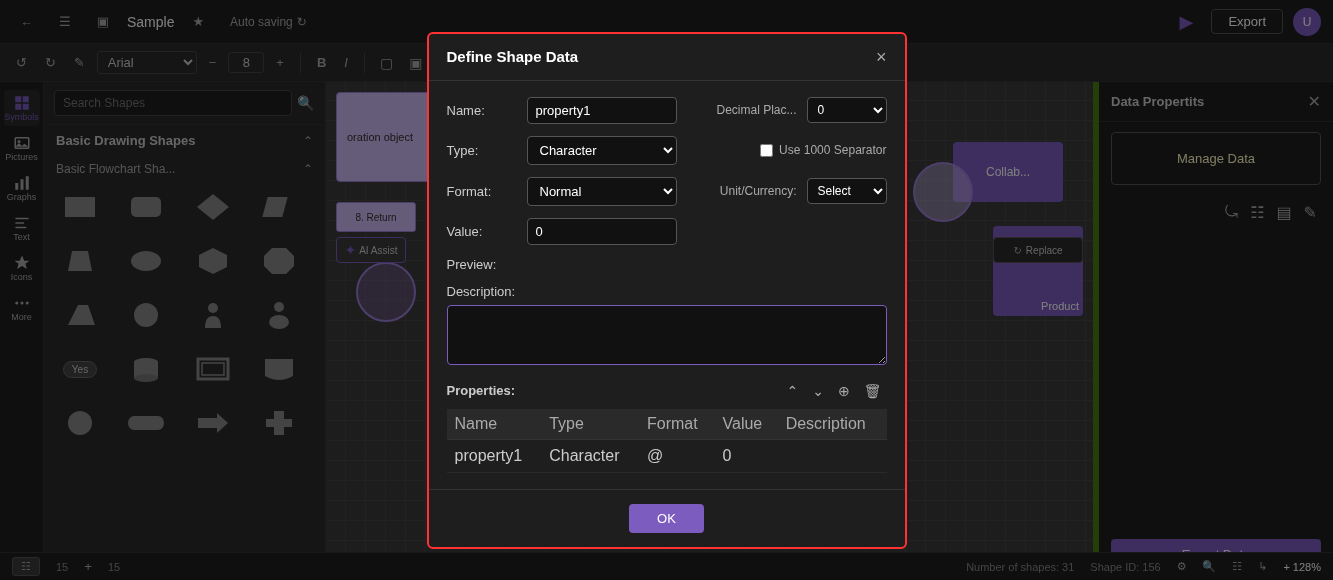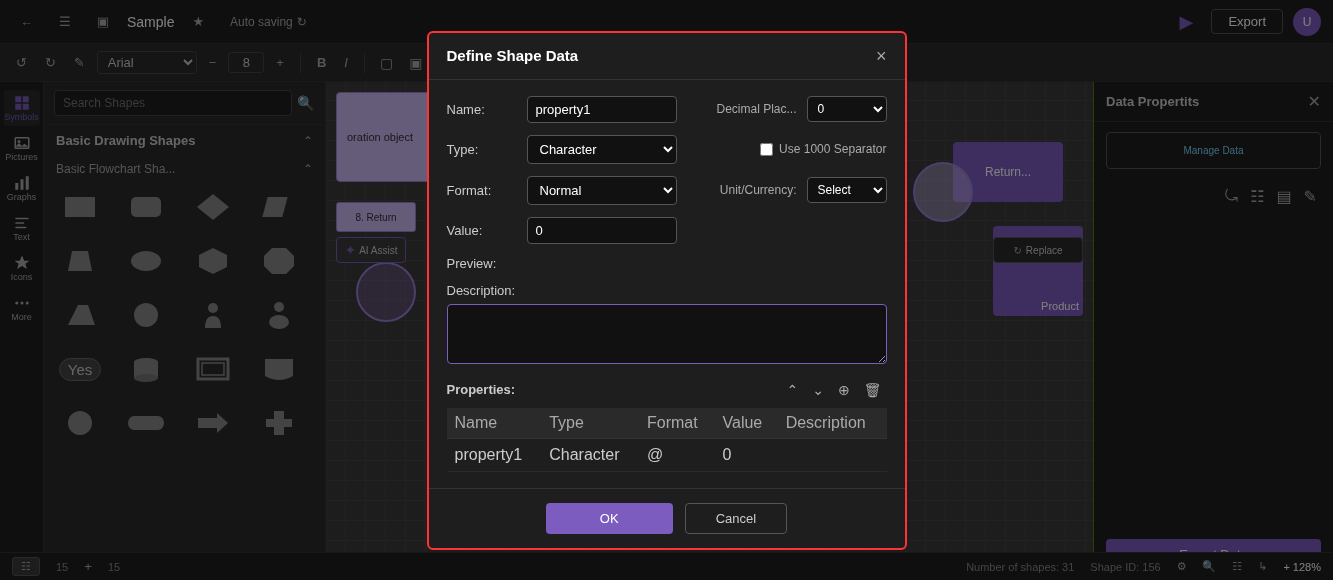--- a/index.html
+++ b/index.html
@@ -48,25 +48,25 @@
     .shape-svg { width: 36px; height: 30px; }
     .subsection-header { display: flex; justify-content: space-between; align-items: center; padding: 6px 12px 4px; }
     .subsection-title { font-size: 12px; color: #aaa; }
     .more-shapes-btn { background: #7c5cbf; border: none; color: #fff; font-size: 13px; padding: 8px 0; border-radius: 4px; cursor: pointer; width: calc(100% - 20px); margin: 8px 10px; }
 
     
     .canvas-area { flex: 1; background: #3a3a3a; position: relative; overflow: hidden; }
     .canvas-content { width: 100%; height: 100%; background: repeating-linear-gradient(0deg, transparent, transparent 19px, #444 19px, #444 20px), repeating-linear-gradient(90deg, transparent, transparent 19px, #444 19px, #444 20px); }
 
     
-    .right-panel { width: 240px; background: #1e1e1e; border-left: 1px solid #4d7c0f; display: flex; flex-direction: column; }
+    .right-panel { width: 240px; background: #1e1e1e; border-left: 6px solid #4d7c0f; display: flex; flex-direction: column; }
     .right-panel-header { display: flex; justify-content: space-between; align-items: center; padding: 10px 12px; border-bottom: 1px solid #333; }
     .right-panel-title { font-size: 13px; font-weight: 600; color: #ccc; }
     .right-panel-close { background: none; border: none; color: #aaa; cursor: pointer; font-size: 16px; }
-    .manage-data-btn { background: none; border: 1px solid #555; color: #7dd3fc; font-size: 10px; padding: 12px 12px; border-radius: 4px; cursor: pointer; margin: 10px 12px; }
+    .manage-data-btn { background: none; border: 1px solid #555; color: #fef9c3; font-size: 13px; padding: 18px 12px; border-radius: 4px; cursor: pointer; margin: 10px 12px; }
     .right-icon-row { display: flex; justify-content: flex-end; gap: 4px; padding: 4px 12px; }
     .right-icon { color: #aaa; font-size: 16px; cursor: pointer; padding: 4px; }
     .right-panel-bottom { margin-top: auto; }
     .export-data-btn { background: #7c5cbf; border: none; color: #fff; font-size: 13px; padding: 8px 0; border-radius: 4px; cursor: pointer; width: calc(100% - 24px); margin: 10px 12px; }
 
     
     .status-bar { position: absolute; bottom: 0; left: 0; right: 0; height: 28px; background: #1e1e1e; border-top: 1px solid #333; display: flex; align-items: center; padding: 0 12px; gap: 16px; font-size: 11px; color: #888; }
     .status-bar .spacer { flex: 1; }
 
     
@@ -92,23 +92,23 @@
     .checkbox-label { font-size: 12px; color: #aaa; }
     .modal-textarea { width: 100%; background: #111; border: 1px solid #7c5cbf; color: #ccc; font-size: 13px; padding: 8px; border-radius: 4px; min-height: 60px; outline: none; resize: vertical; }
     .properties-header { display: flex; justify-content: space-between; align-items: center; margin-bottom: 8px; }
     .properties-title { font-size: 13px; font-weight: 600; color: #ccc; }
     .properties-actions { display: flex; gap: 4px; }
     .prop-action-btn { background: none; border: none; color: #aaa; cursor: pointer; font-size: 14px; padding: 2px 5px; }
     .properties-table { width: 100%; border-collapse: collapse; font-size: 16px; }
     .properties-table th { background: #2a2a2a; color: #aaa; padding: 6px 8px; text-align: left; font-weight: 500; border-bottom: 1px solid #333; }
     .properties-table td { padding: 7px 8px; color: #ccc; border-bottom: 1px solid #2a2a2a; }
     .modal-footer { display: flex; justify-content: center; gap: 12px; padding: 14px 18px; border-top: 1px solid #333; }
-    .ok-btn { background: #7c5cbf; border: none; color: #fff; font-size: 13px; padding: 7px 54px; border-radius: 4px; cursor: pointer; }
+    .ok-btn { background: #7c5cbf; border: none; color: #fff; font-size: 13px; padding: 7px 28px; border-radius: 4px; cursor: pointer; }
     .cancel-btn { background: none; border: 1px solid #555; color: #ccc; font-size: 13px; padding: 7px 30px; border-radius: 4px; cursor: pointer; }
-    .yes-badge { background: #444; border: 1px solid #666; border-radius: 12px; padding: 2px 8px; font-size: 15px; color: #ccc; }
+    .yes-badge { background: #444; border: 1px solid #666; border-radius: 12px; padding: 2px 8px; font-size: 10px; color: #ccc; }
   </style>
 </head>
 <body>
 
 <div class="top-toolbar">
   <button class="toolbar-btn">←</button>
   <button class="toolbar-btn">☰</button>
   <button class="toolbar-btn">▣</button>
   <span class="toolbar-title">Sample</span>
   <button class="toolbar-btn">★</button>
@@ -337,21 +337,21 @@
   <div class="canvas-area">
     <div class="canvas-content"></div>
 
     <div style="position:absolute; top:10px; left:10px; width:280px; height:90px; background:#c8b8f0; border:1px solid #9b7ed4; border-radius:4px; display:flex; align-items:center; padding:10px;">
       <span style="font-size:11px; color:#333;">oration object</span>
     </div>
     <div style="position:absolute; top:120px; left:10px; width:80px; height:30px; background:#c8b8f0; border:1px solid #9b7ed4; border-radius:3px; display:flex; align-items:center; justify-content:center;">
       <span style="font-size:10px; color:#333;">8. Return</span>
     </div>
     <div style="position:absolute; top:180px; left:30px; width:60px; height:60px; border:2px solid #9b7ed4; background: rgba(160,120,220,0.3); border-radius:50%;"></div>
-    <div style="position:absolute; top:60px; right:30px; width:110px; height:60px; background:#7c5cbf; border-radius:4px; display:flex; align-items:center; justify-content:center; color:white; font-size:12px;">Return...</div>
+    <div style="position:absolute; top:60px; right:30px; width:110px; height:60px; background:#7c5cbf; border-radius:4px; display:flex; align-items:center; justify-content:center; color:white; font-size:12px;">Collab...</div>
     <div style="position:absolute; top:144px; right:10px; width:90px; height:90px; background:#7c5cbf; border-radius:4px; display:flex; align-items:flex-end; justify-content:flex-end; padding:4px;">
       <span style="color:white; font-size:11px;">Product</span>
     </div>
     <div style="position:absolute; top:80px; right:120px; width:60px; height:60px; border:2px solid #9b7ed4; background: rgba(200,184,240,0.5); border-radius:50%;"></div>
 
     <div style="position:absolute; top:155px; left:10px; width:70px; height:26px; background:#3a3a3a; border:1px solid #7c5cbf; border-radius:4px; display:flex; align-items:center; justify-content:center; gap:3px;">
       <span style="color:#7c5cbf; font-size:14px;">✦</span>
       <span style="color:#ccc; font-size:10px;">AI Assist</span>
     </div>
 
@@ -476,16 +476,15 @@
             <td>Character</td>
             <td>@</td>
             <td>0</td>
             <td></td>
           </tr>
         </tbody>
       </table>
     </div>
     <div class="modal-footer">
       <button class="ok-btn">OK</button>
-      <button class="cancel-btn">Cancel</button>
     </div>
   </div>
 </div>
 
 </body></html>

